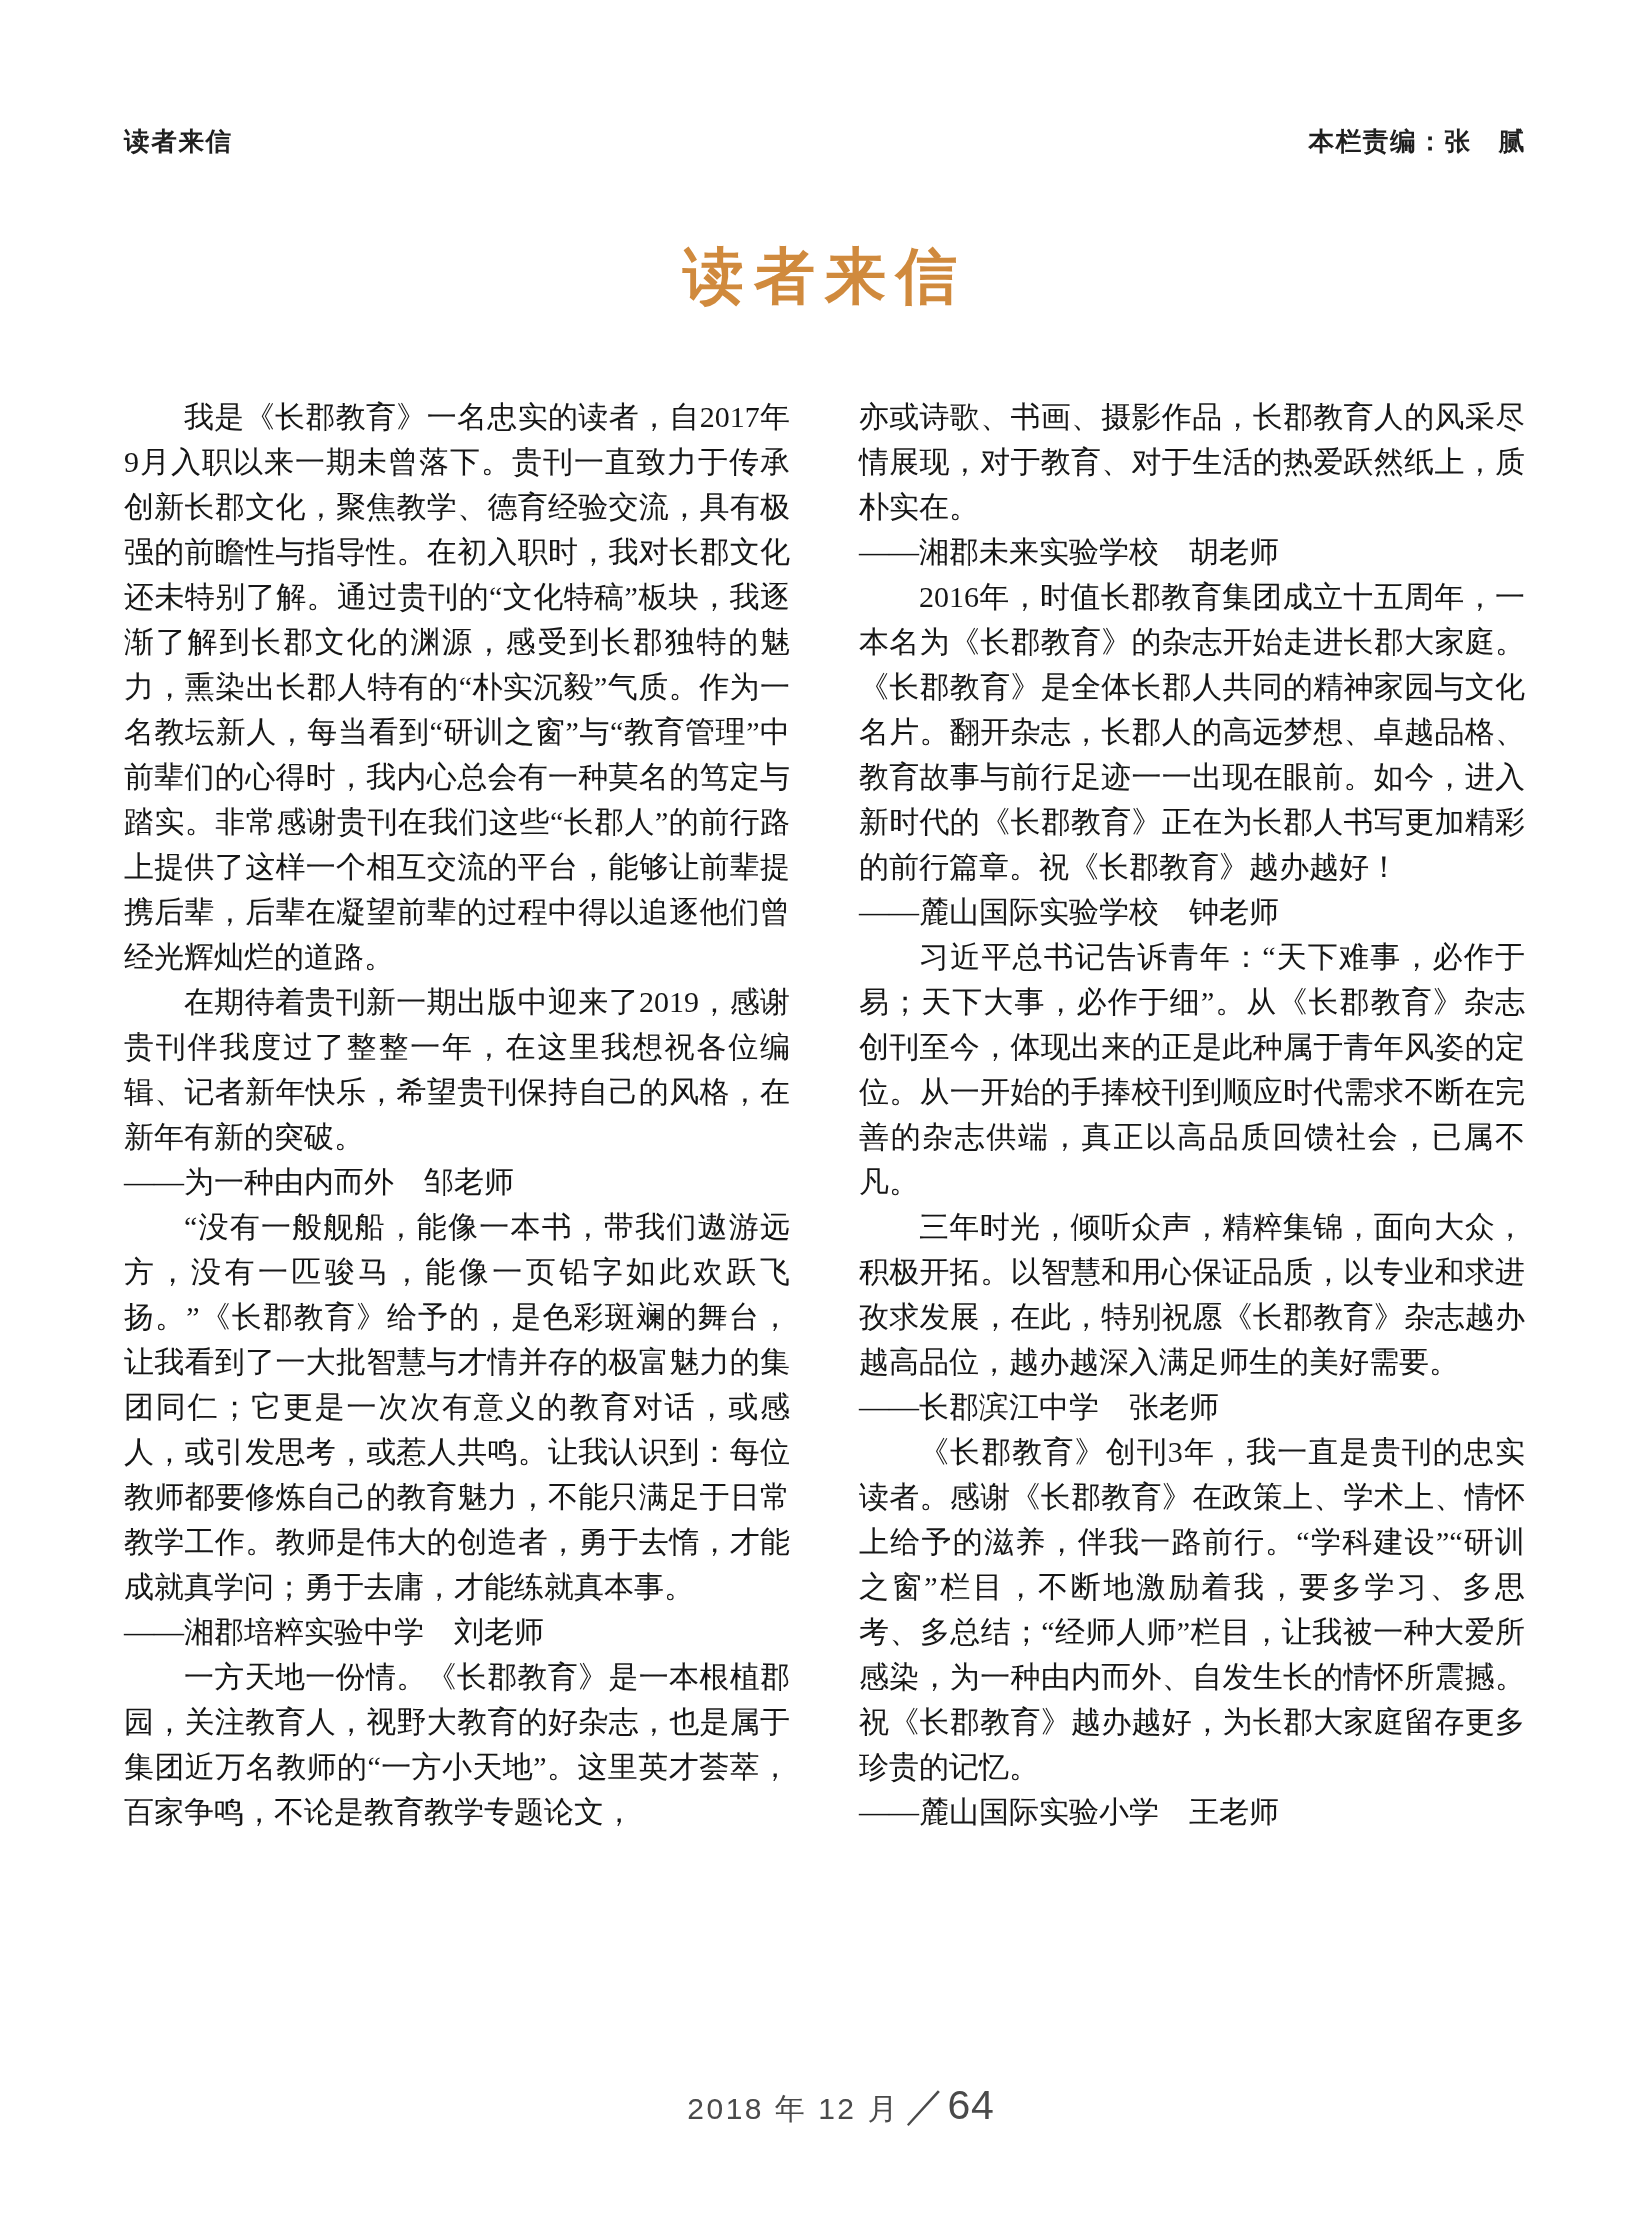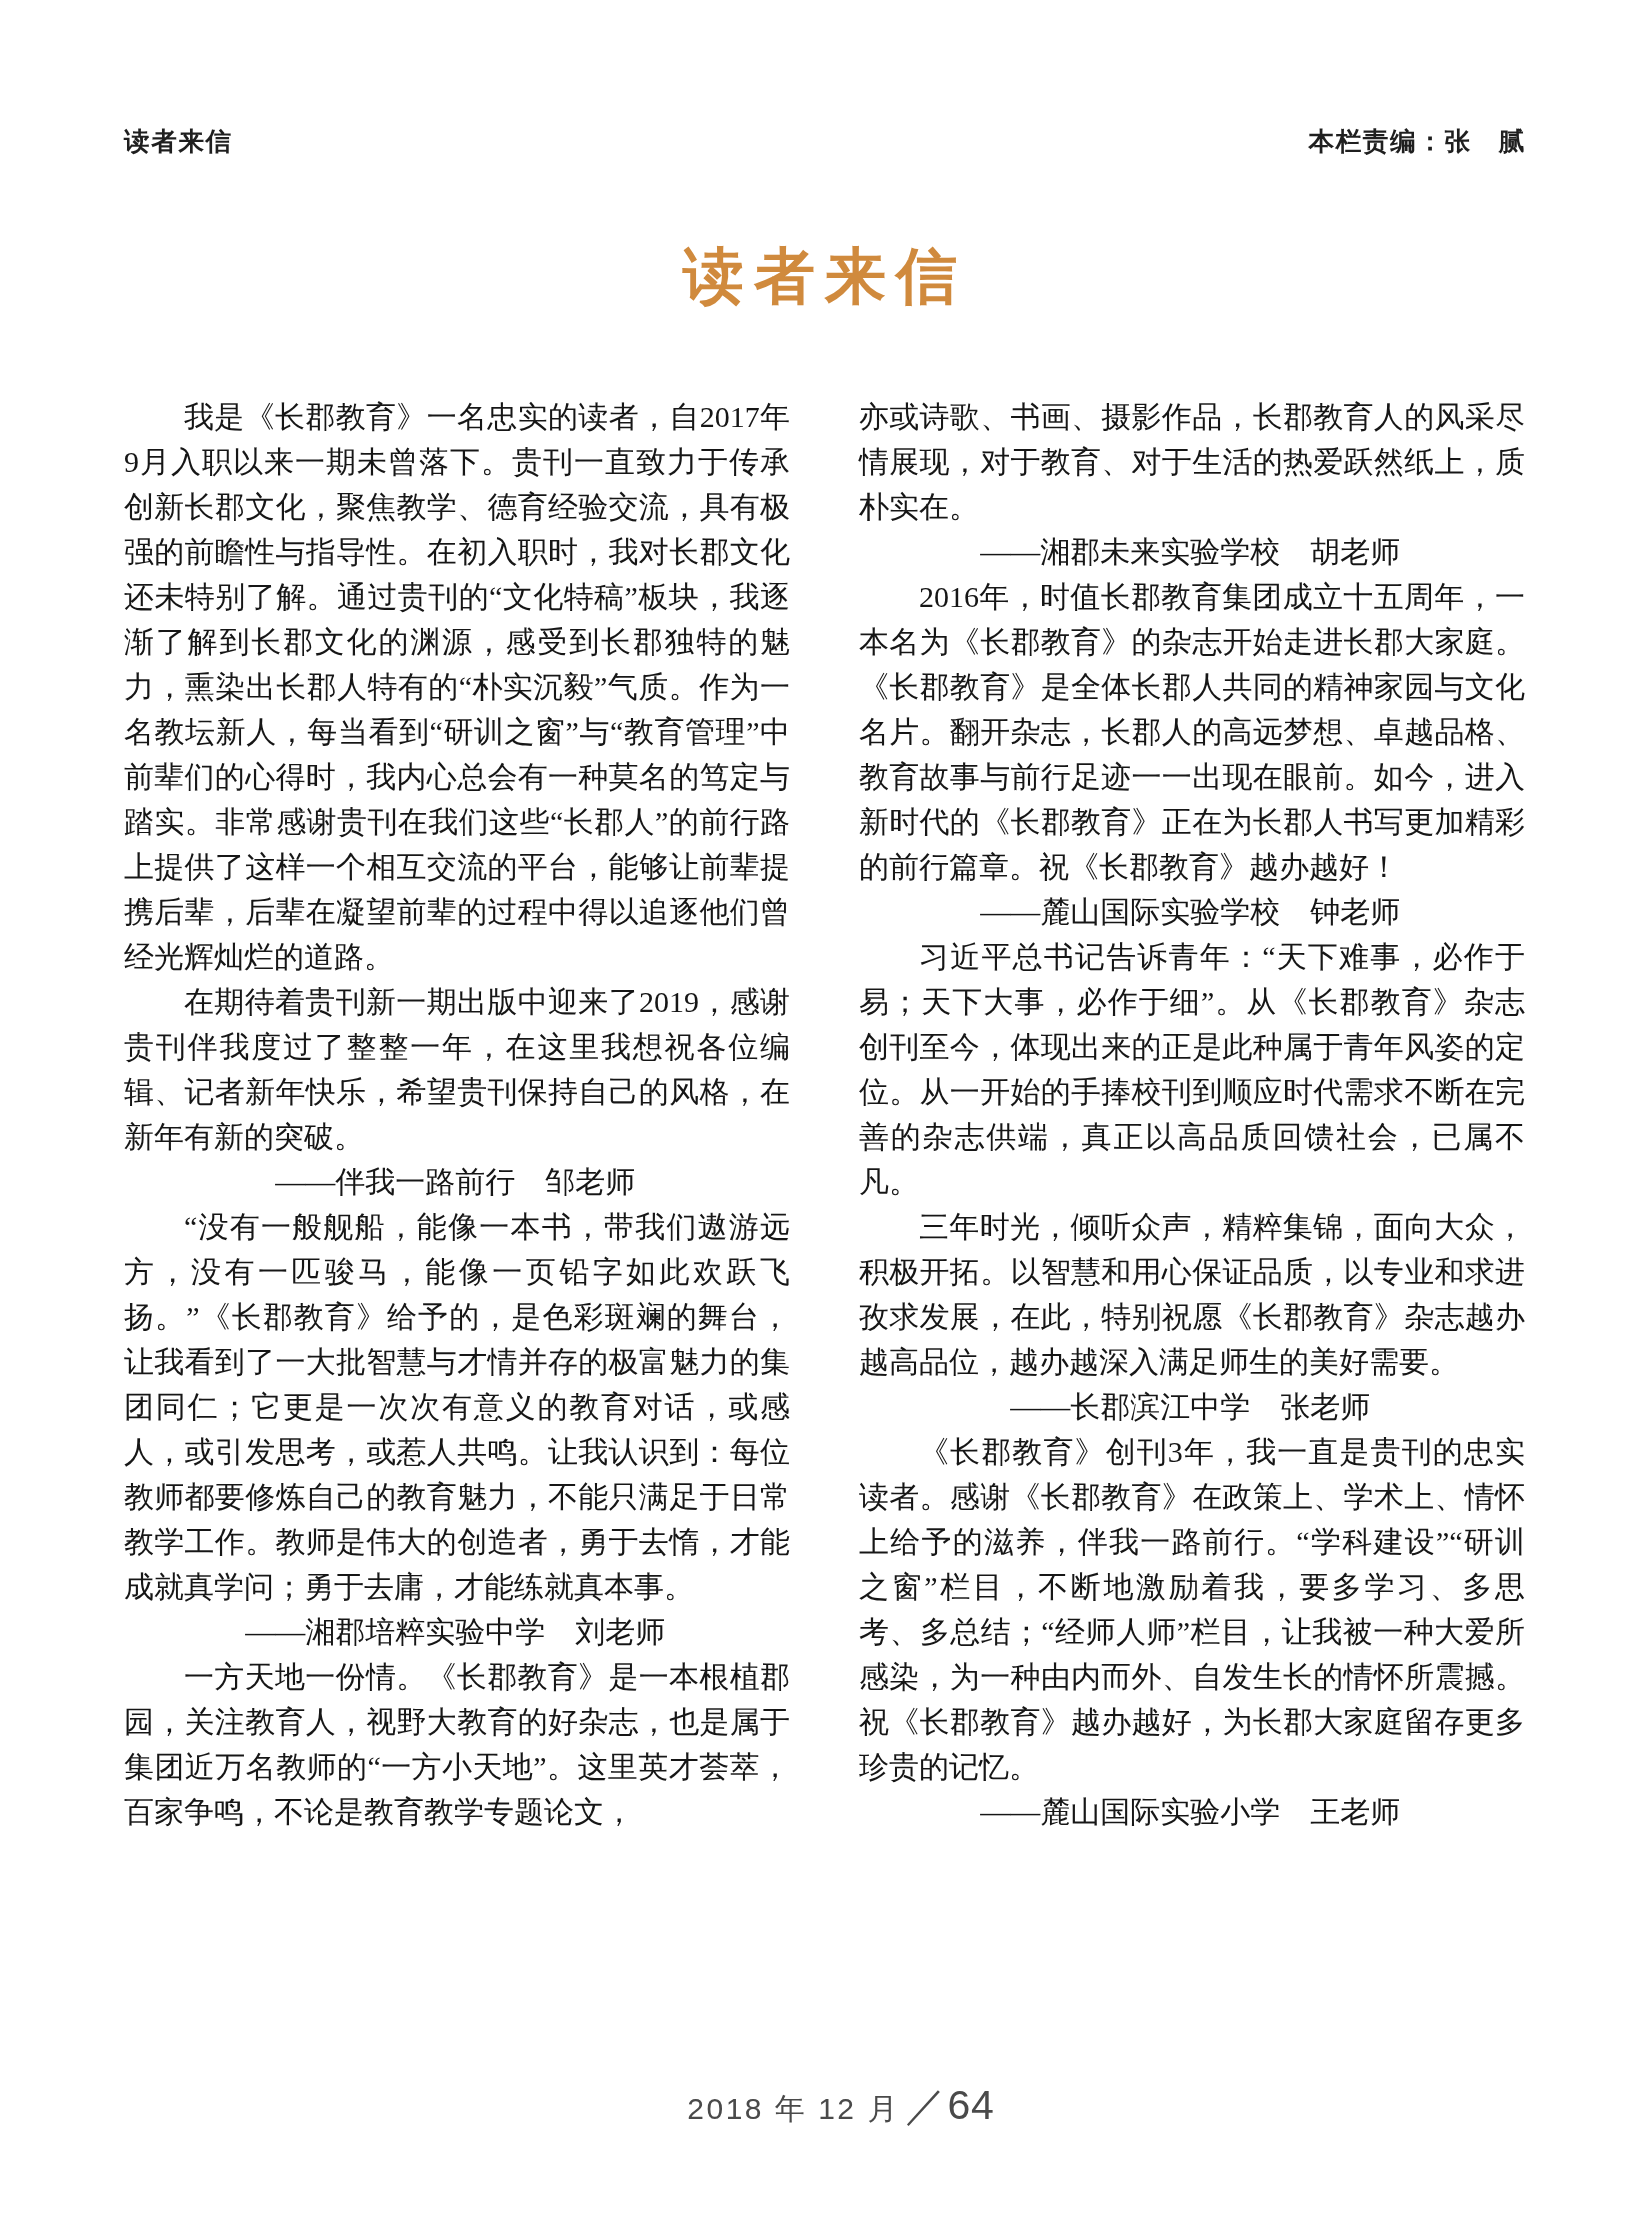--- a/index.html
+++ b/index.html
@@ -51,21 +51,21 @@
     font-family:Liberation Serif, serif;
     font-size:30px;
     line-height:45px;
     color:#161616;
     text-align:justify;
   }
   .col p{margin:0;}
   .para{text-indent:2em;}
   .cont{text-indent:0;}
   .sig{
-    text-align:center;
+    text-align:left;
     text-indent:0;
     margin:0 0 58px 0;
     padding-right:3.3px;
   }
   .sig:last-child{margin-bottom:0;}
   .footer{
     position:absolute;
     left:16px;
     bottom:106px;
     width:100%;
@@ -89,21 +89,21 @@
     <span>本栏责编：张　腻</span>
   </div>
 
   <div class="page-title">读者来信</div>
 
   <div class="content">
 
     <div class="col">
       <p class="para">我是《长郡教育》一名忠实的读者，自2017年9月入职以来一期未曾落下。贵刊一直致力于传承创新长郡文化，聚焦教学、德育经验交流，具有极强的前瞻性与指导性。在初入职时，我对长郡文化还未特别了解。通过贵刊的“文化特稿”板块，我逐渐了解到长郡文化的渊源，感受到长郡独特的魅力，熏染出长郡人特有的“朴实沉毅”气质。作为一名教坛新人，每当看到“研训之窗”与“教育管理”中前辈们的心得时，我内心总会有一种莫名的笃定与踏实。非常感谢贵刊在我们这些“长郡人”的前行路上提供了这样一个相互交流的平台，能够让前辈提携后辈，后辈在凝望前辈的过程中得以追逐他们曾经光辉灿烂的道路。</p>
       <p class="para">在期待着贵刊新一期出版中迎来了2019，感谢贵刊伴我度过了整整一年，在这里我想祝各位编辑、记者新年快乐，希望贵刊保持自己的风格，在新年有新的突破。</p>
-      <p class="sig">——伴我一路前行　邹老师</p>
+      <p class="sig">——为一种由内而外　邹老师</p>
       <p class="para">“没有一般舰船，能像一本书，带我们遨游远方，没有一匹骏马，能像一页铅字如此欢跃飞扬。”《长郡教育》给予的，是色彩斑斓的舞台，让我看到了一大批智慧与才情并存的极富魅力的集团同仁；它更是一次次有意义的教育对话，或感人，或引发思考，或惹人共鸣。让我认识到：每位教师都要修炼自己的教育魅力，不能只满足于日常教学工作。教师是伟大的创造者，勇于去惰，才能成就真学问；勇于去庸，才能练就真本事。</p>
       <p class="sig">——湘郡培粹实验中学　刘老师</p>
       <p class="para">一方天地一份情。《长郡教育》是一本根植郡园，关注教育人，视野大教育的好杂志，也是属于集团近万名教师的“一方小天地”。这里英才荟萃，百家争鸣，不论是教育教学专题论文，</p>
     </div>
 
     <div class="col">
       <p class="para cont">亦或诗歌、书画、摄影作品，长郡教育人的风采尽情展现，对于教育、对于生活的热爱跃然纸上，质朴实在。</p>
       <p class="sig">——湘郡未来实验学校　胡老师</p>
       <p class="para">2016年，时值长郡教育集团成立十五周年，一本名为《长郡教育》的杂志开始走进长郡大家庭。《长郡教育》是全体长郡人共同的精神家园与文化名片。翻开杂志，长郡人的高远梦想、卓越品格、教育故事与前行足迹一一出现在眼前。如今，进入新时代的《长郡教育》正在为长郡人书写更加精彩的前行篇章。祝《长郡教育》越办越好！</p>
       <p class="sig">——麓山国际实验学校　钟老师</p>

